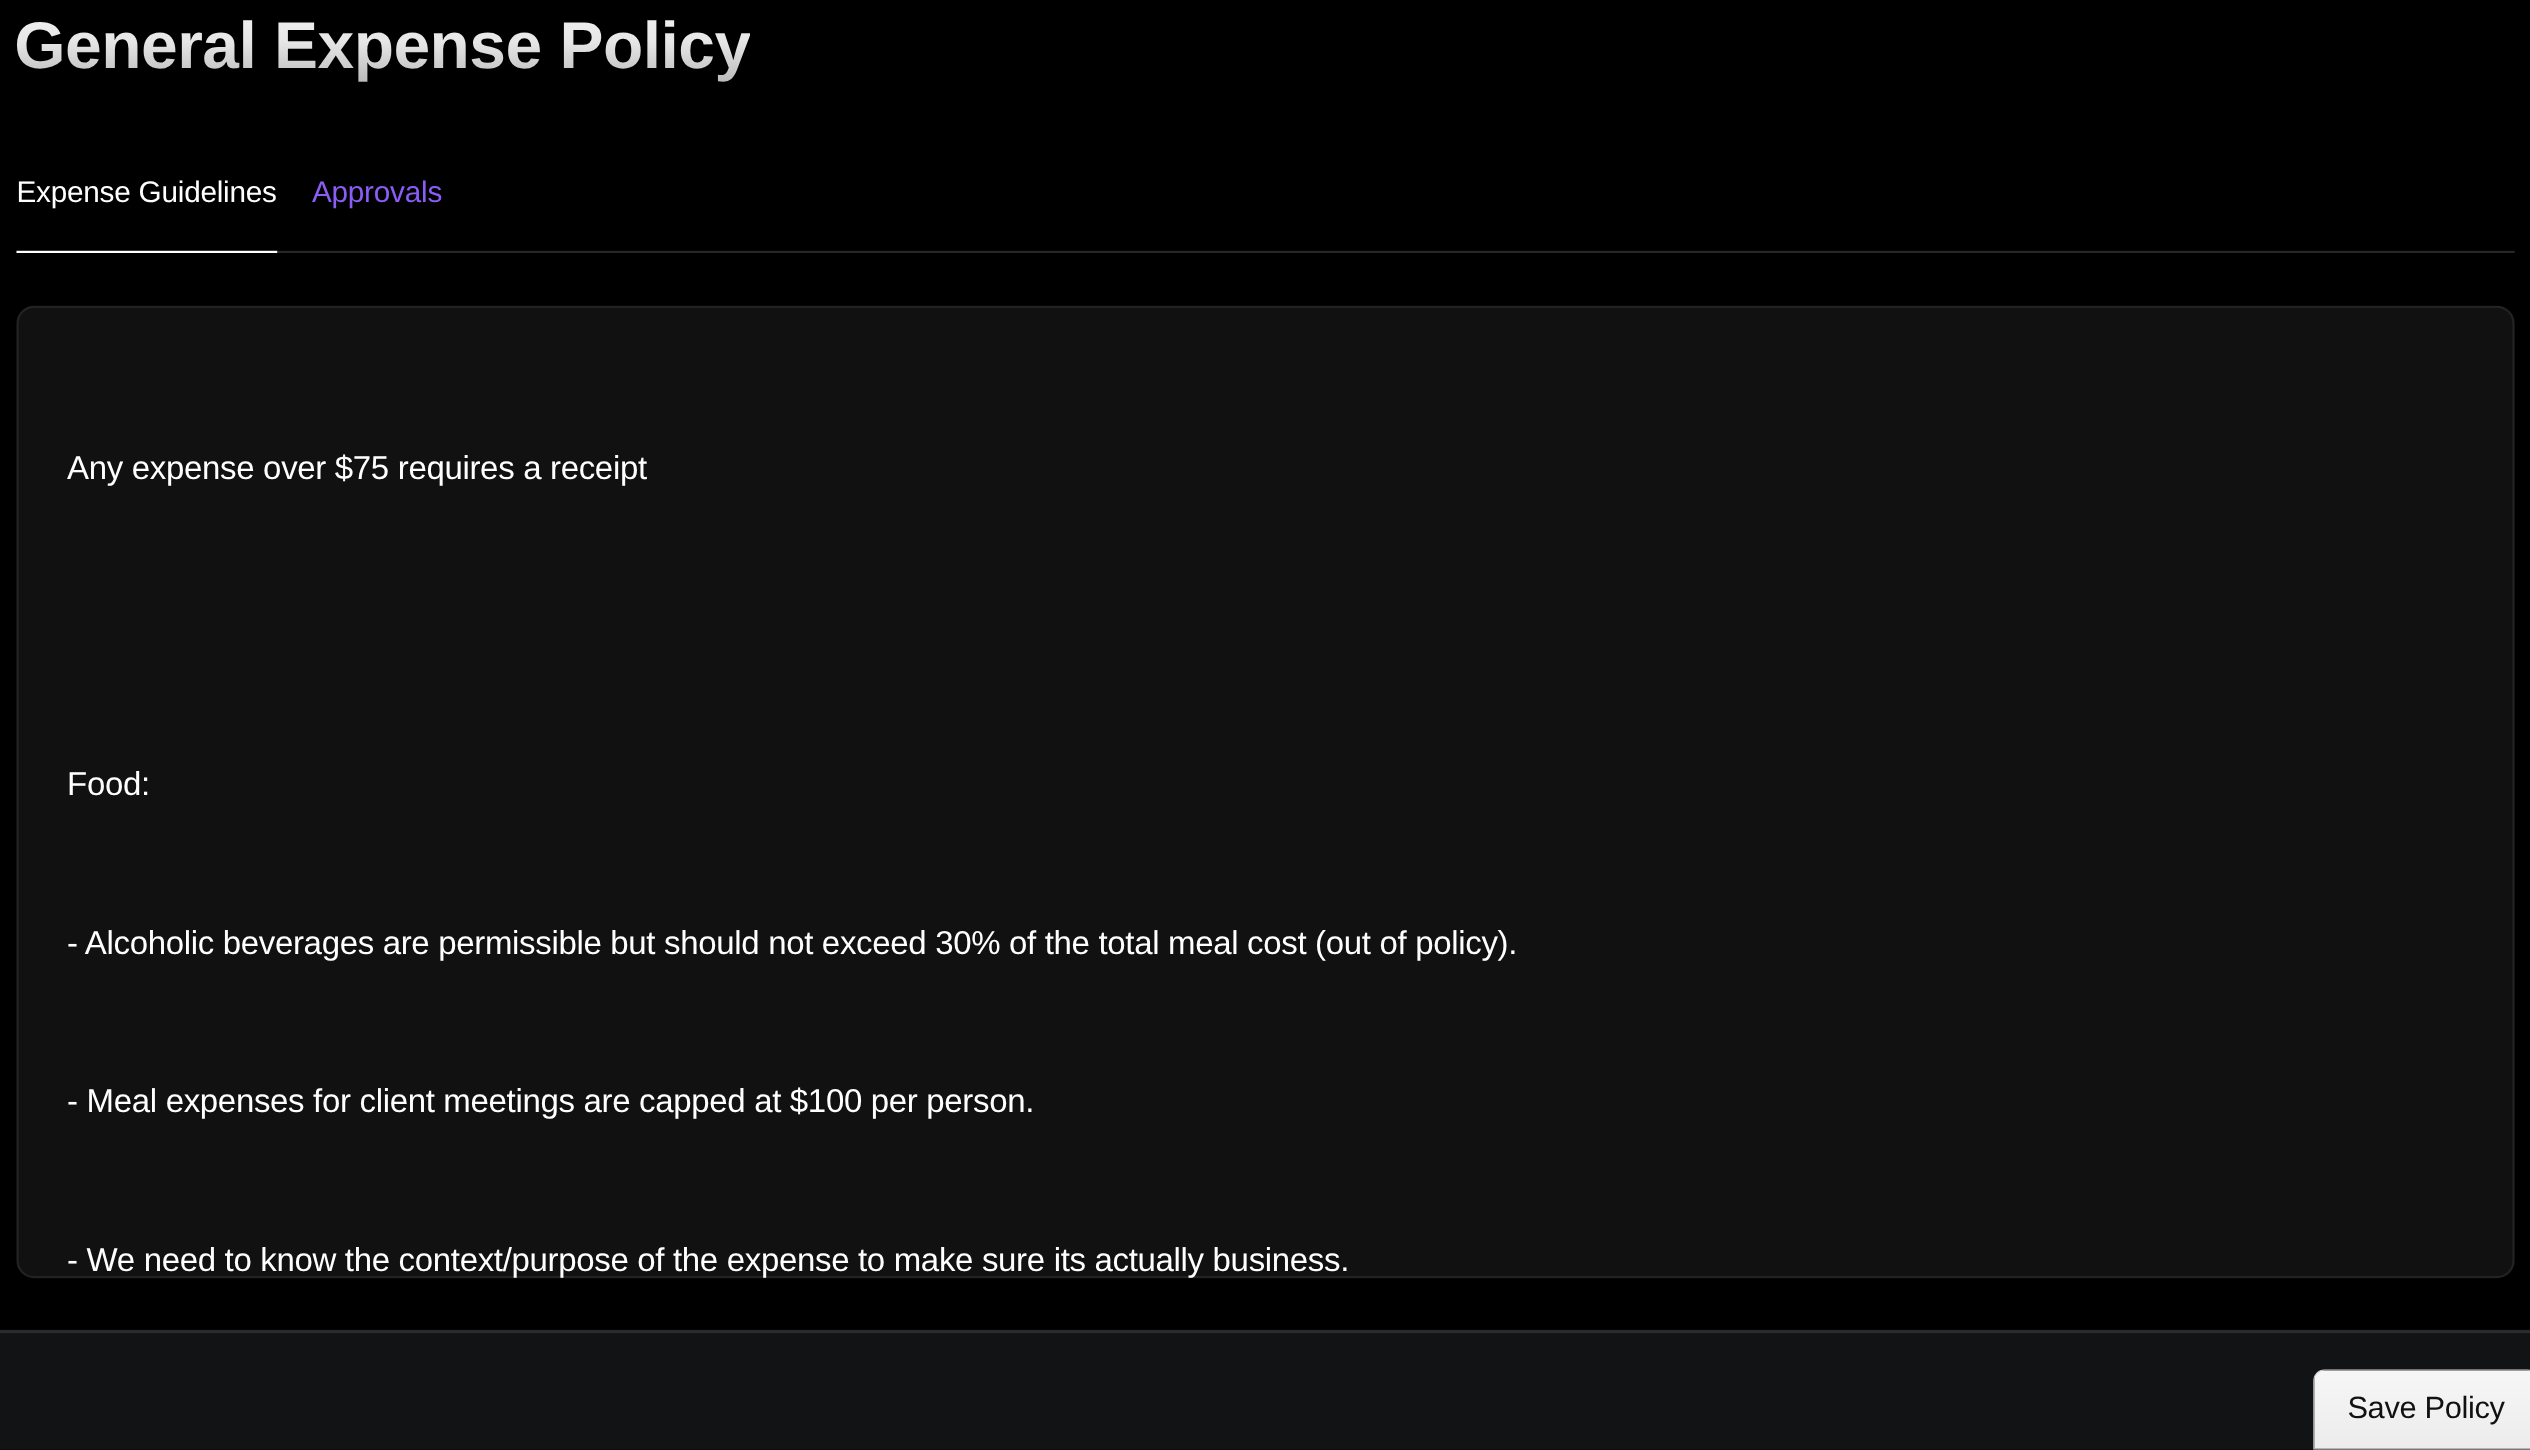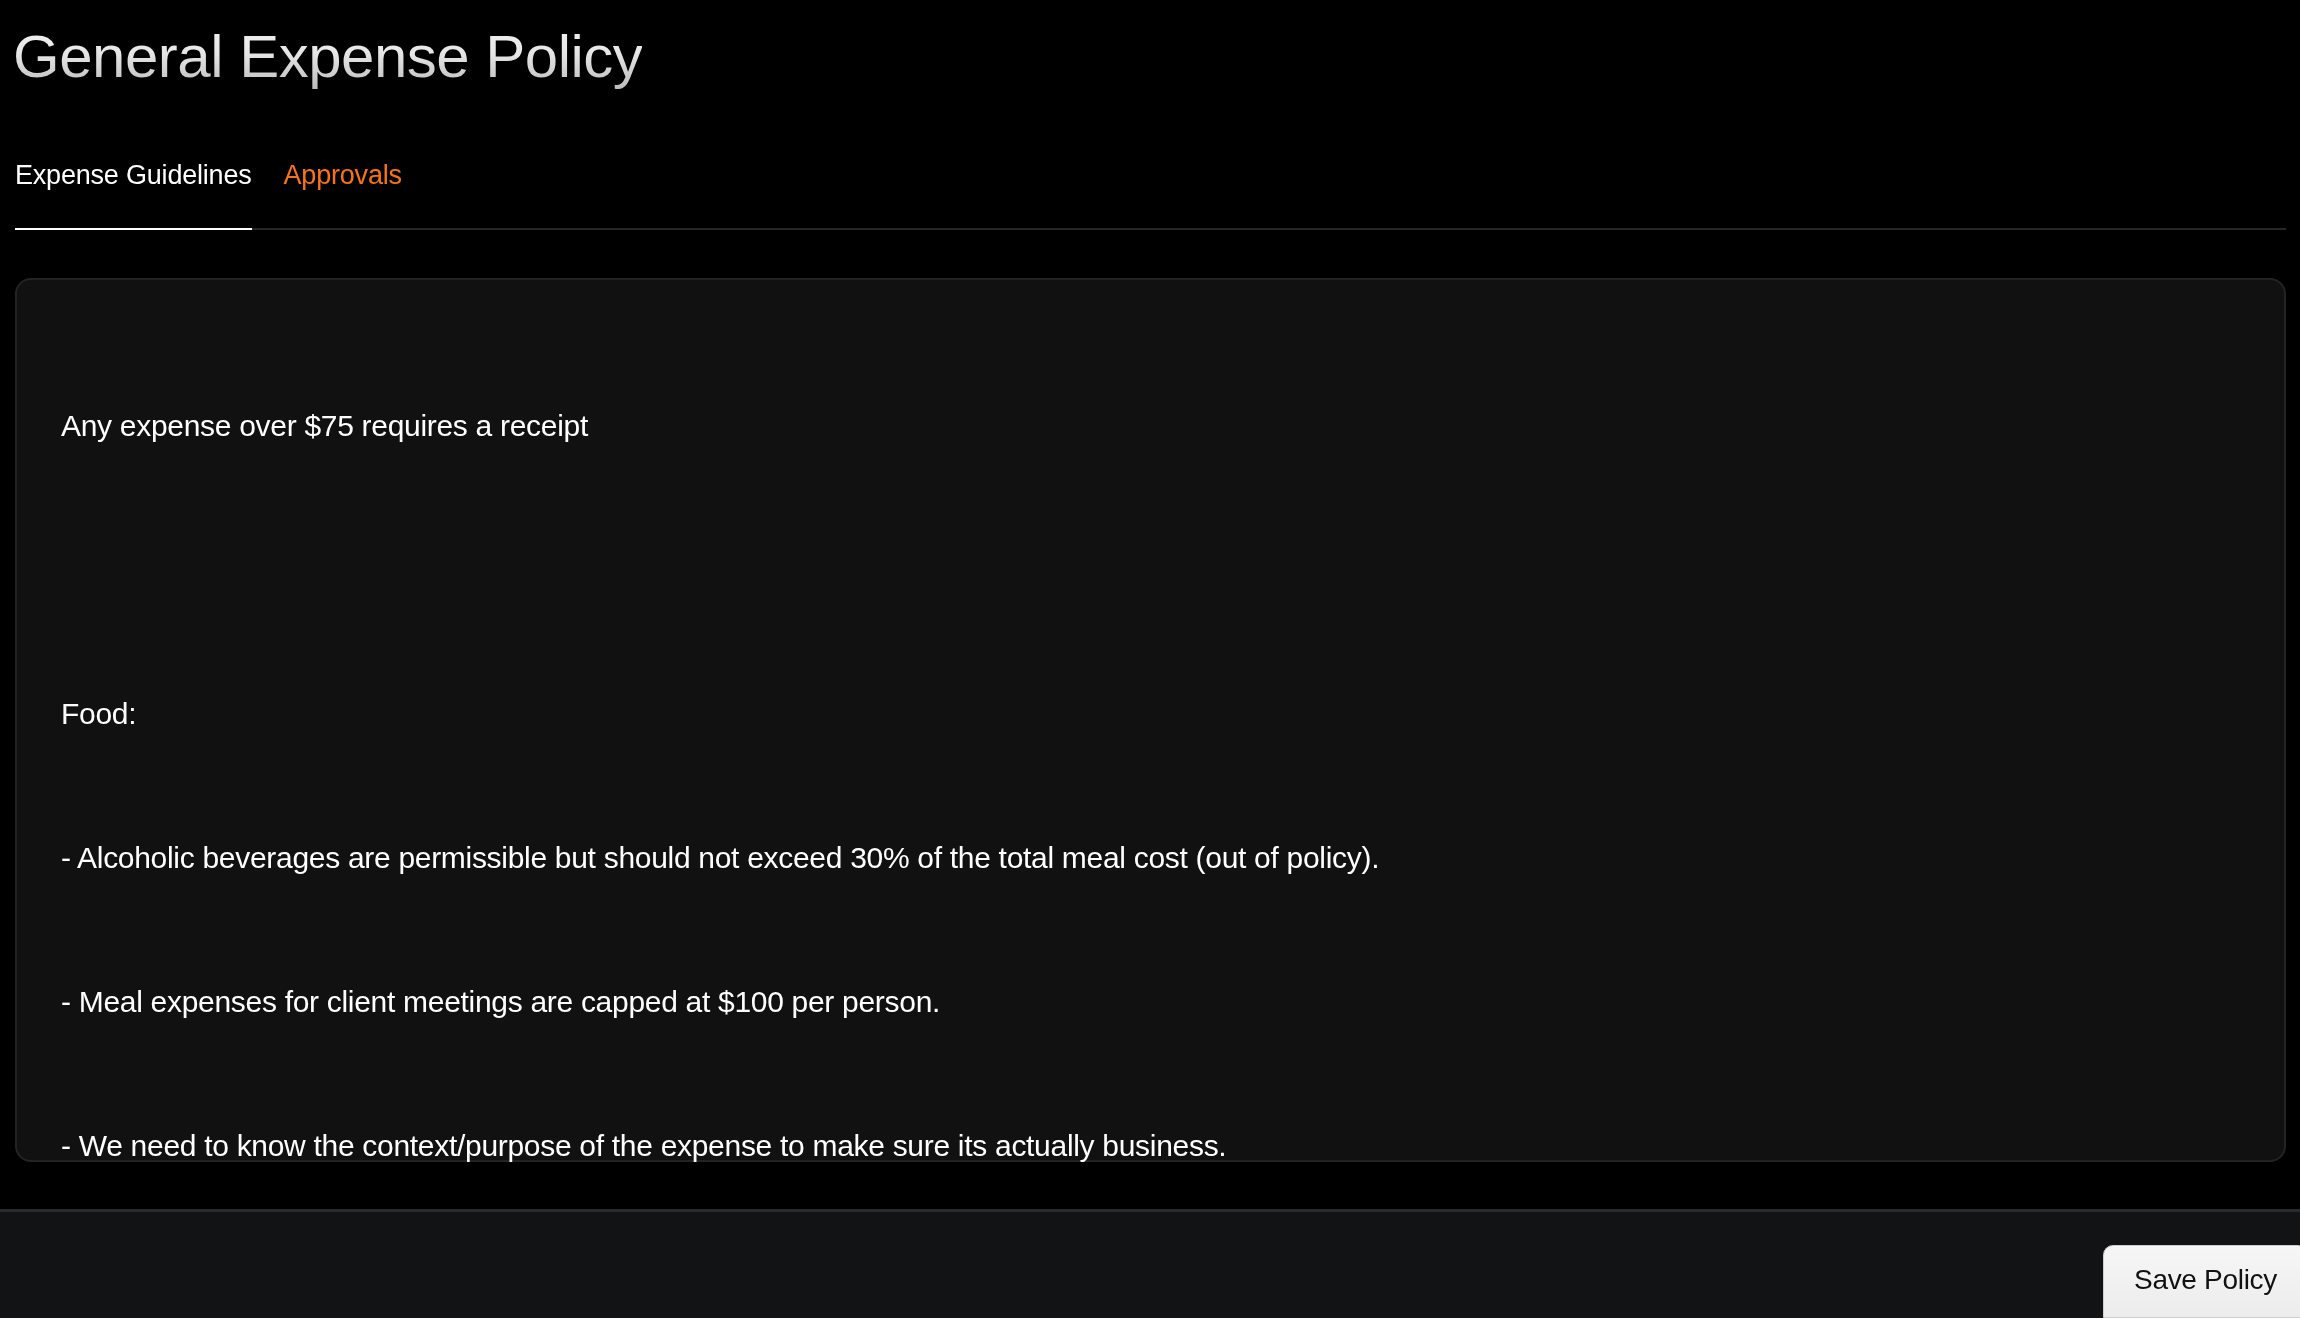--- a/index.html
+++ b/index.html
@@ -13,24 +13,24 @@
       color: #ffffff;
     }
     .page {
       position: relative;
       width: 2300px;
       height: 1318px;
     }
     .title {
       position: absolute;
       left: 13px;
-      top: 19px;
+      top: 4px;
       margin: 0;
       font-size: 60px;
-      font-weight: 400;
+      font-weight: 700;
       line-height: 76px;
       letter-spacing: -0.5px;
       background: linear-gradient(180deg, #f4f4f4 0%, #e6e6e6 45%, #b5b5b5 100%);
       -webkit-background-clip: text;
       background-clip: text;
       color: transparent;
       white-space: nowrap;
     }
     .tabs {
       position: absolute;
@@ -52,21 +52,21 @@
       height: 80px;
       box-sizing: border-box;
       cursor: pointer;
       white-space: nowrap;
       letter-spacing: -0.2px;
     }
     .tab.active {
       color: #ffffff;
     }
     .tab.inactive {
-      color: #f97316;
+      color: #8b5cf6;
     }
     .tab.active::after {
       content: "";
       position: absolute;
       left: 0;
       right: 0;
       bottom: -2px;
       height: 2px;
       background: #ffffff;
     }

